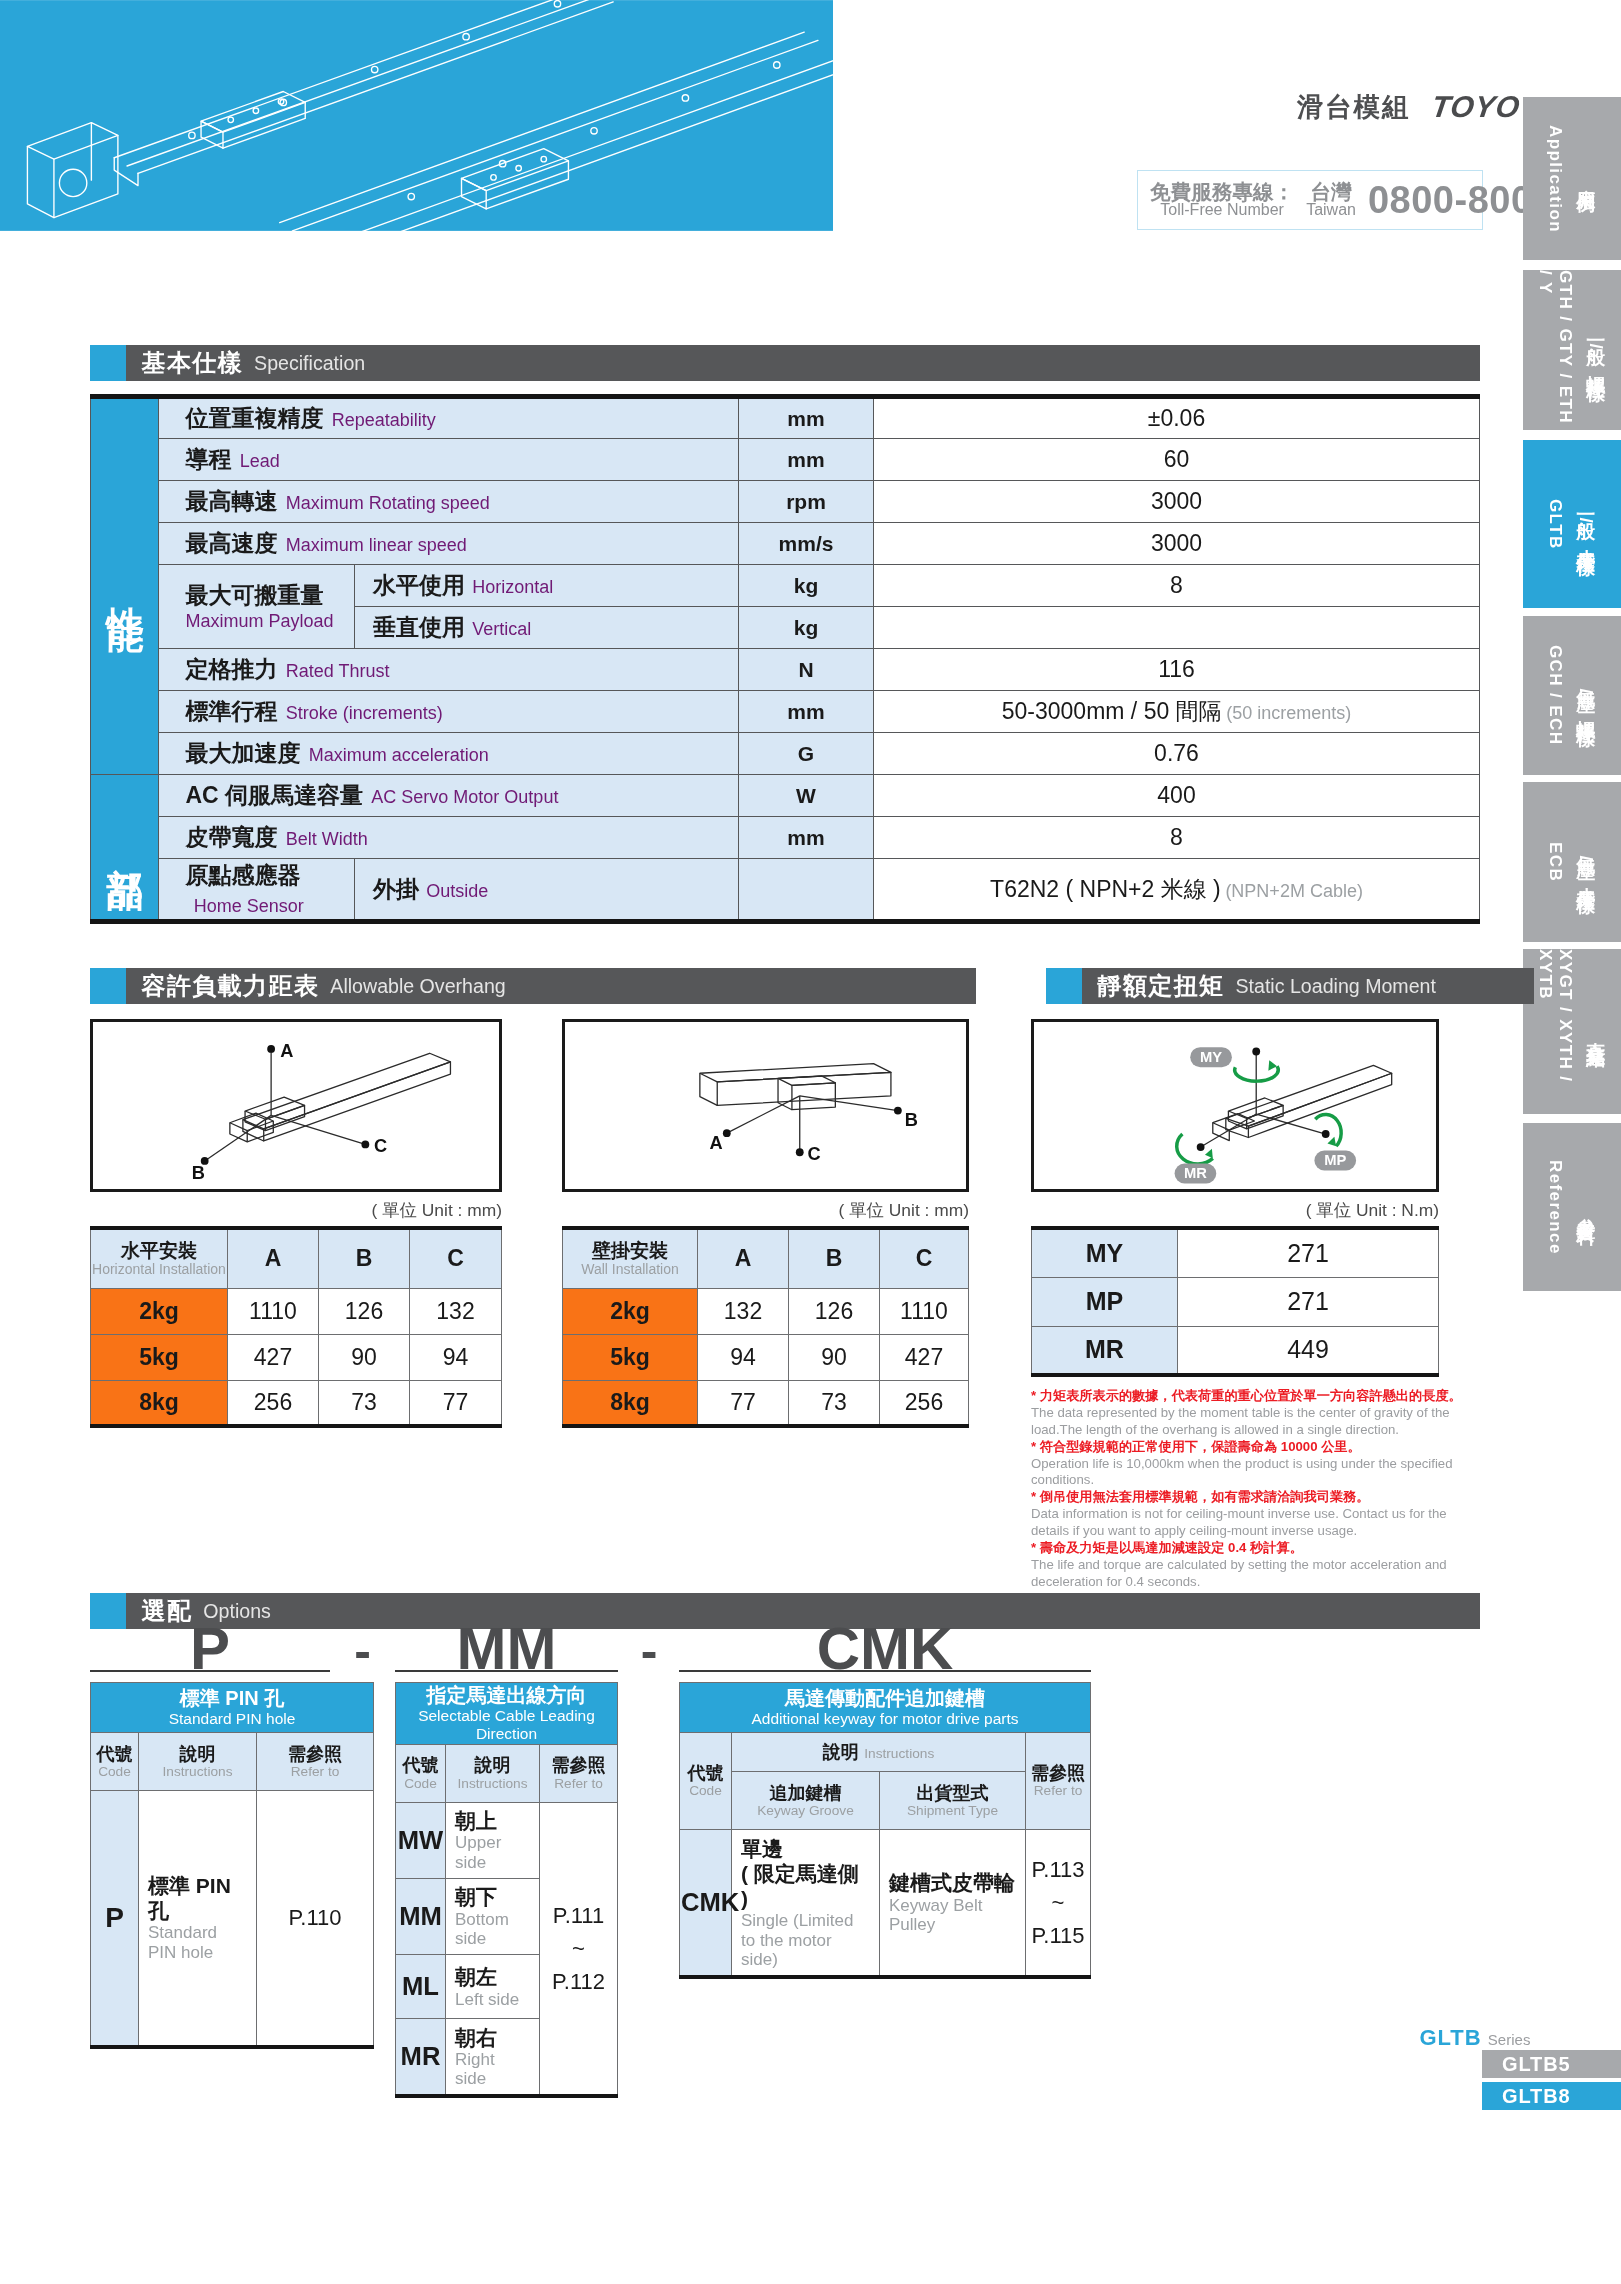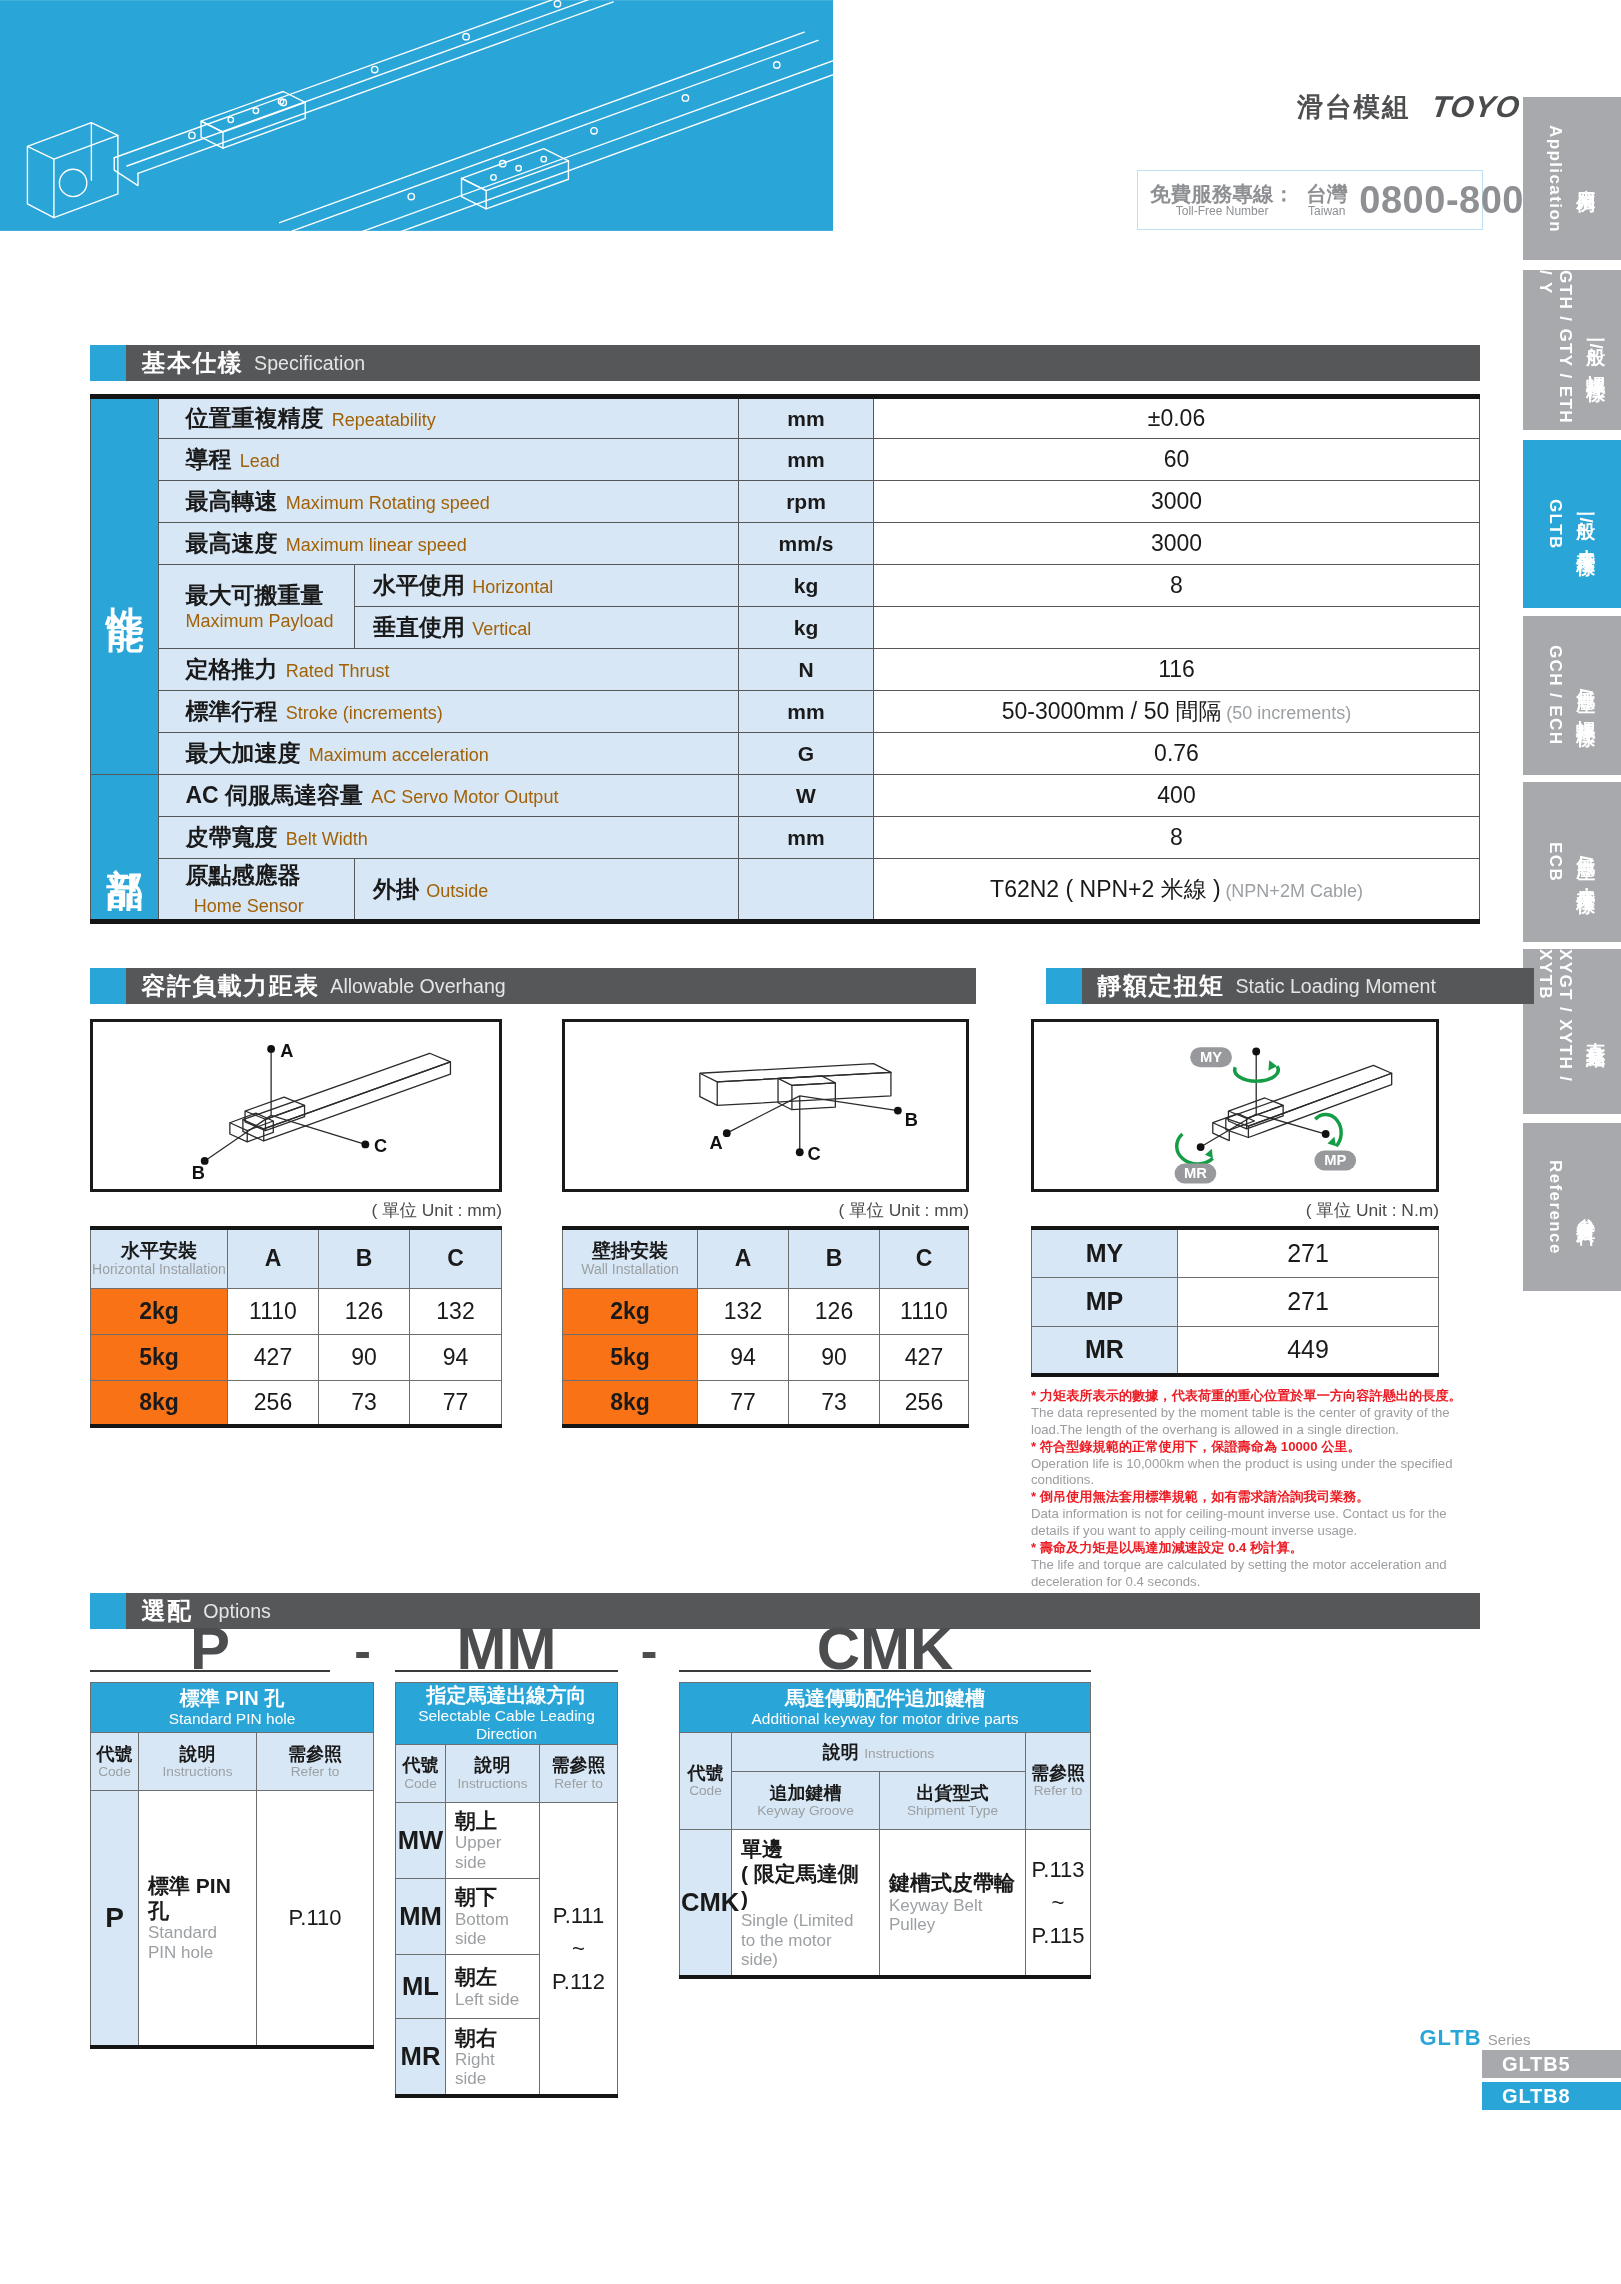--- a/index.html
+++ b/index.html
@@ -10,41 +10,41 @@
   
   #hero{left:0;top:0;width:833px;height:231px;}
 
   
   .prod-title{font-size:26.5px;font-weight:bold;color:#4e4f51;letter-spacing:1.8px;}
   .logo{font-size:30px;font-weight:800;font-style:italic;color:#4a4b4d;letter-spacing:0.9px;transform:skewX(-8deg);display:inline-block;}
   #tollfree{left:1137px;top:170px;width:346px;height:60px;border:1.8px solid #bfe2f2;
             display:flex;align-items:center;gap:12px;padding:0 12px;box-sizing:border-box;}
   .tf-col{display:flex;flex-direction:column;align-items:center;line-height:1.05;}
   .tf-cn{font-size:20.6px;font-weight:bold;color:#8e9093;white-space:nowrap;}
-  .tf-en{font-size:12px;color:#8e9093;white-space:nowrap;}
+  .tf-en{font-size:16px;color:#8e9093;white-space:nowrap;}
   .tf-num{font-size:38px;font-weight:bold;color:#8e9093;letter-spacing:0.5px;white-space:nowrap;}
 
   
   .tab{left:1523px;width:98px;background:#a7a9ac;display:flex;flex-direction:row;
        align-items:center;justify-content:center;gap:7.3px;}
   .tab.active{background:#2aa5d8;}
   .vtext{writing-mode:vertical-rl;}
   .tab-cn{color:#fff;font-size:19px;font-weight:bold;letter-spacing:2.7px;}
   .tab-en{color:#fff;font-size:17px;font-weight:bold;letter-spacing:1.4px;}
 
   
   .sectionbar{background:#565759;height:36px;display:flex;align-items:center;}
   .bar-accent{width:36px;height:36px;background:#2aa5d8;flex:0 0 auto;}
   .bar-cn{color:#fff;font-size:24px;font-weight:bold;margin-left:15.5px;letter-spacing:1.4px;white-space:nowrap;}
   .bar-en{color:#e5e5e5;font-size:19.6px;margin-left:11px;white-space:nowrap;}
 
   
   table{border-collapse:collapse;table-layout:fixed;}
   .cn{color:#1a1a1a;font-weight:bold;}
-  .en{color:#a16207;font-weight:normal;}
+  .en{color:#701a75;font-weight:normal;}
 
   
   .spec-table{border-top:5px solid #151515;border-bottom:5px solid #151515;
               border-left:1.4px solid #565759;border-right:1.4px solid #565759;}
   .spec-table td{border:1.4px solid #565759;height:42px;box-sizing:border-box;}
   .spec-table .lbl{background:#d8e7f5;padding-left:26.5px;font-size:23px;}
   .spec-table .lbl .en{font-size:18px;margin-left:8.2px;}
   .spec-table .lbl.stacked{line-height:1.25;}
   .spec-table .lbl.stacked .en{display:block;margin-left:0;}
   .spec-table .sub{background:#d8e7f5;padding-left:18px;font-size:23px;font-weight:bold;}

